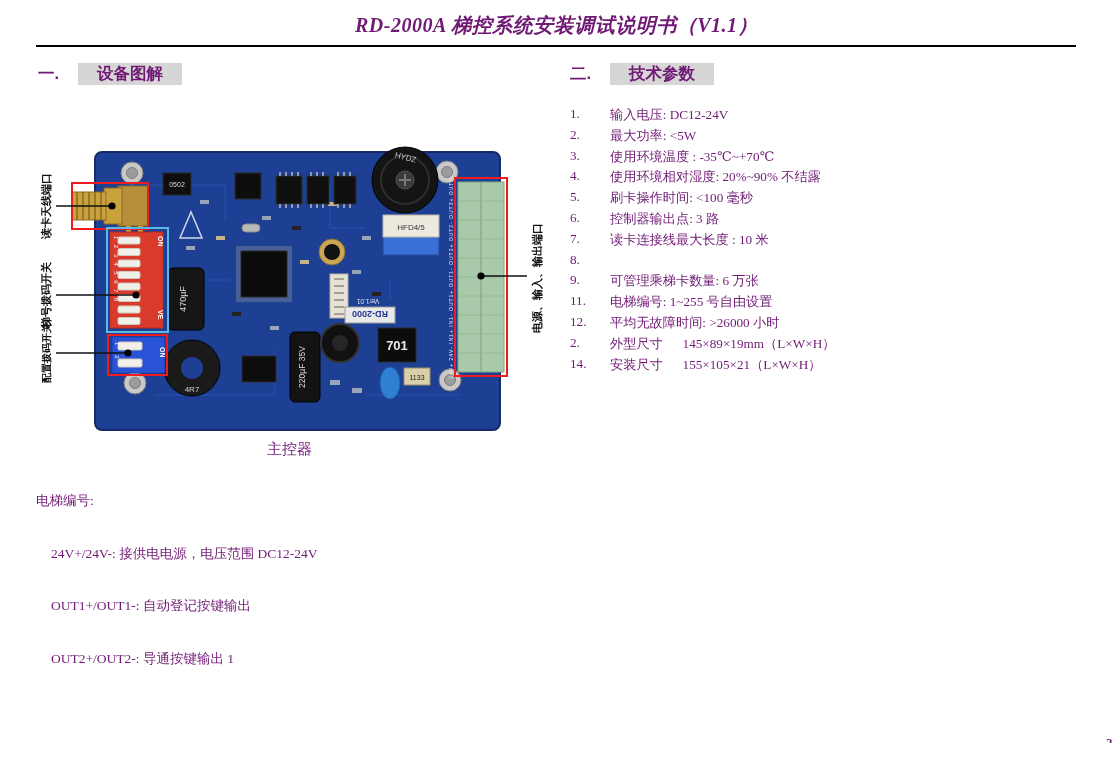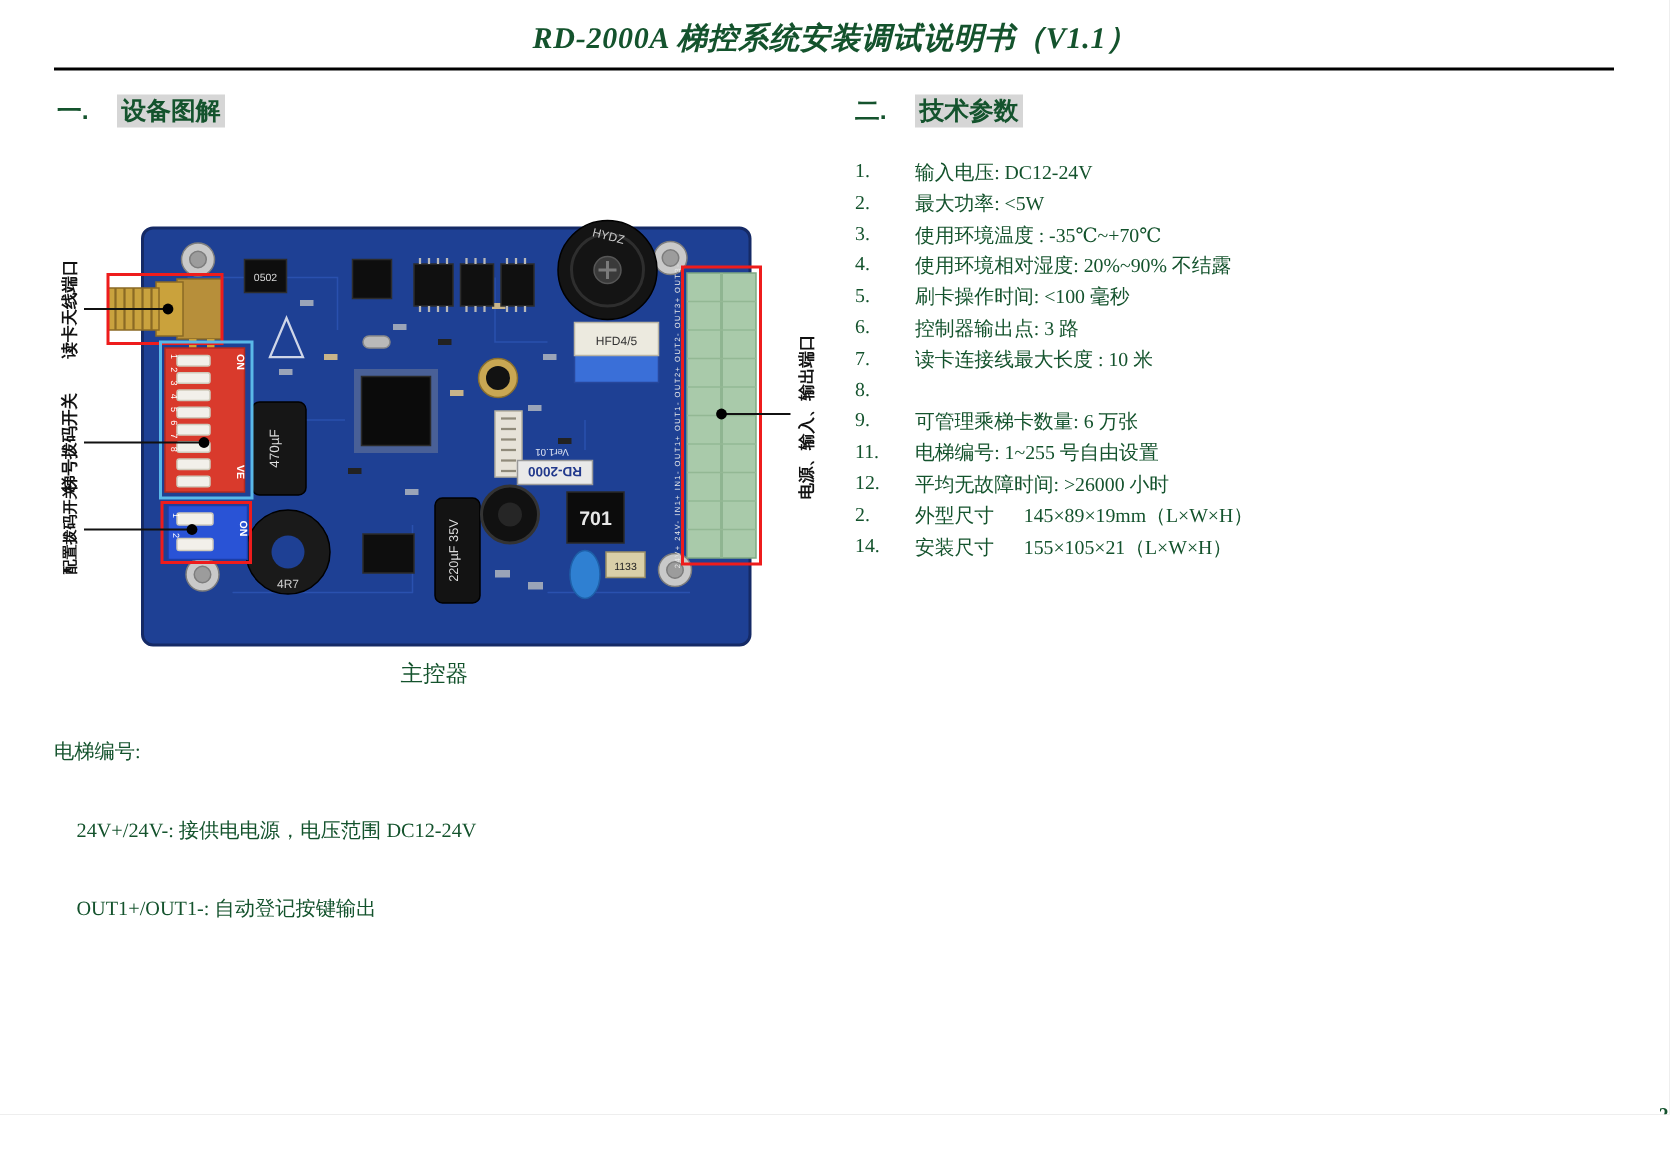--- a/index.html
+++ b/index.html
@@ -1,28 +1,28 @@
 <!DOCTYPE html>
 <html><head>
 <meta charset="utf-8">
 <style>
   html,body{margin:0;padding:0;background:#fff;}
   .page{
     position:relative;width:1113px;height:743px;background:#ffffff;
-    outline:1px solid #bdbdbd;overflow:hidden;color:#14532d;
+    outline:1px solid #bdbdbd;overflow:hidden;color:#701a75;
     font-family:"Liberation Serif","DejaVu Serif",serif;
   }
   .title{
     position:absolute;top:12px;left:0;width:100%;text-align:center;
     font-size:20px;font-weight:bold;font-style:italic;letter-spacing:.5px;
   }
   .rule{position:absolute;top:45px;left:36px;width:1040px;height:2px;background:#000;}
   .sec{position:absolute;display:flex;font-size:16.5px;font-weight:bold;font-family:"Liberation Sans","DejaVu Sans",sans-serif;}
   .sec .num{width:40px;}
-  .sec .hl{background:#d6d6d6;padding:0 3px;}
+  .sec .hl{background:#d6d6d6;padding:0 19px;}
   .sec1{top:63px;left:38px;}
   .sec2{top:63px;left:570px;}
   .params{position:absolute;top:106px;left:570px;width:530px;font-size:13.2px;}
   .ti{display:flex;height:20.8px;align-items:flex-start;white-space:pre;}
   .ti .num{width:40px;flex:none;}
   .figure{position:absolute;top:140px;left:30px;width:540px;height:305px;}
   .caption{position:absolute;top:440px;left:267px;font-size:15px;}
   .ports{position:absolute;top:460px;left:36px;width:530px;font-size:13.5px;white-space:pre-wrap;}
   .pline{height:20.6px;}
   .pline.ind{padding-left:15px;}
@@ -309,20 +309,21 @@
     <text x="507" y="142" font-size="11" font-weight="bold" fill="#111" text-anchor="middle" transform="rotate(-90 507 138)">电源、输入、输出端口</text>
   </svg>
   </div>
 
   <div class="caption">主控器</div>
 
   <div class="ports">
     <div class="pline">电梯编号:</div>
     <div class="pline ind">24V+/24V-: 接供电电源，电压范围 DC12-24V</div>
     <div class="pline ind">OUT1+/OUT1-: 自动登记按键输出</div>
+    <div class="pline ind">OUT2+/OUT2-: 导通按键输出 1</div>
     
     
     
     
     
   </div>
 
   <div class="footer">2 / 5</div>
 
 </div>

